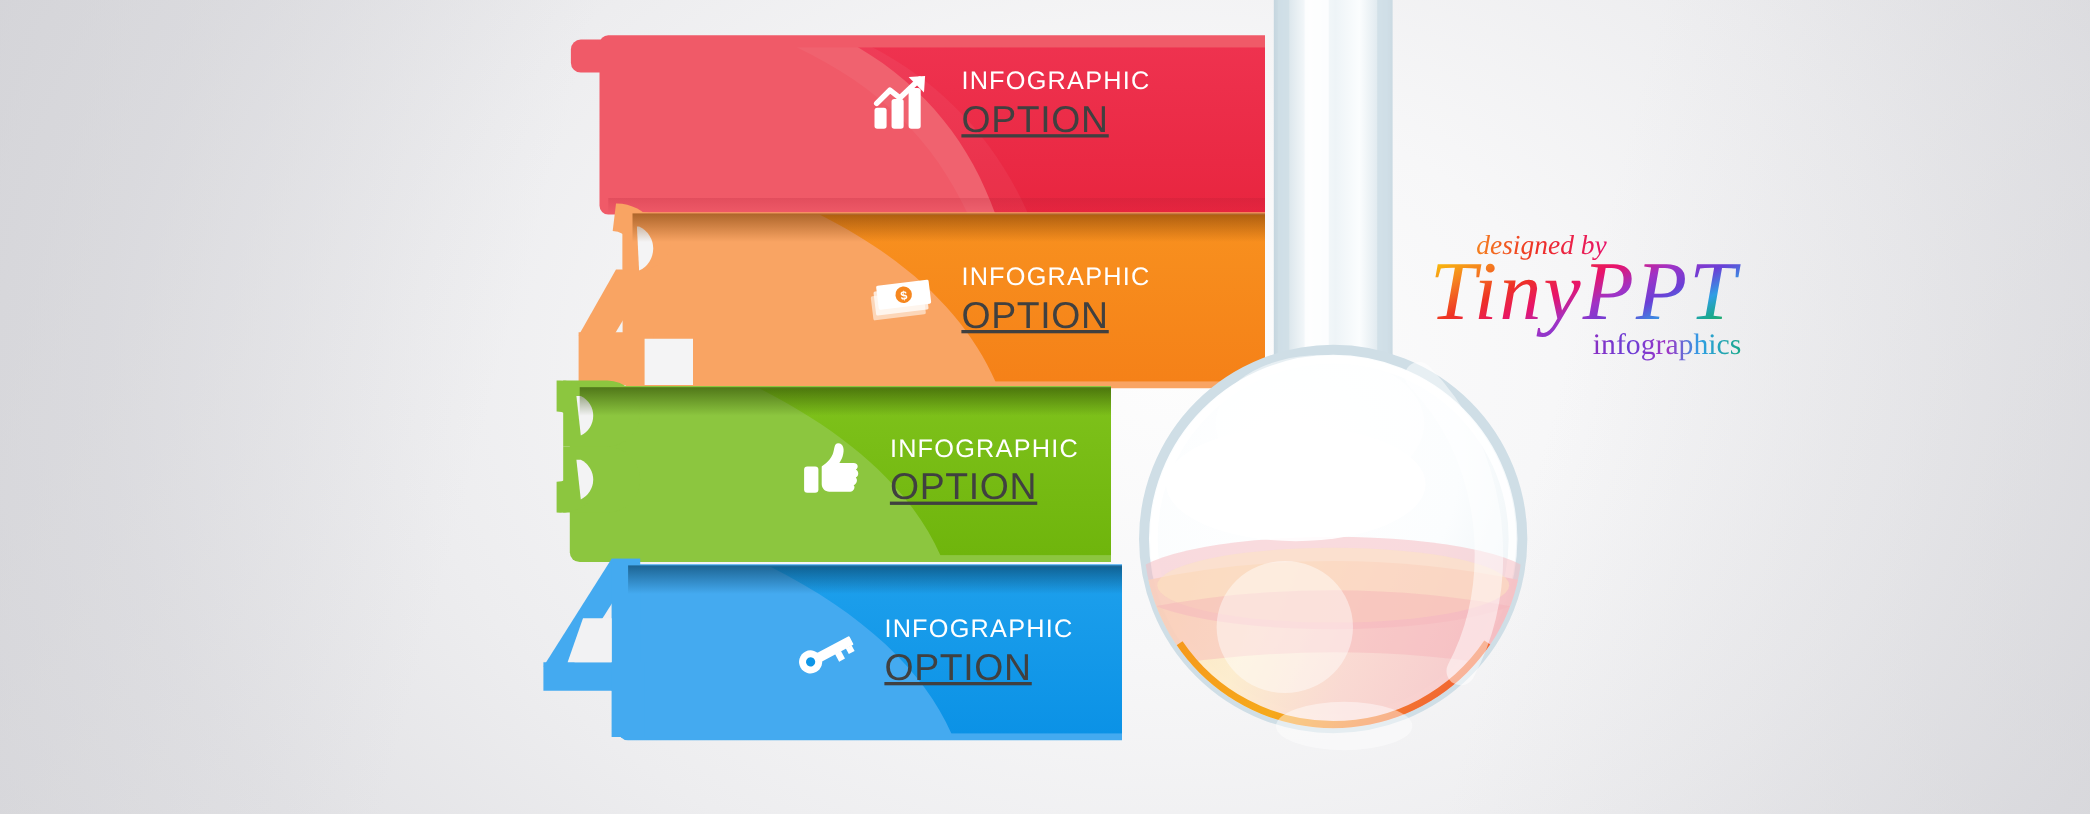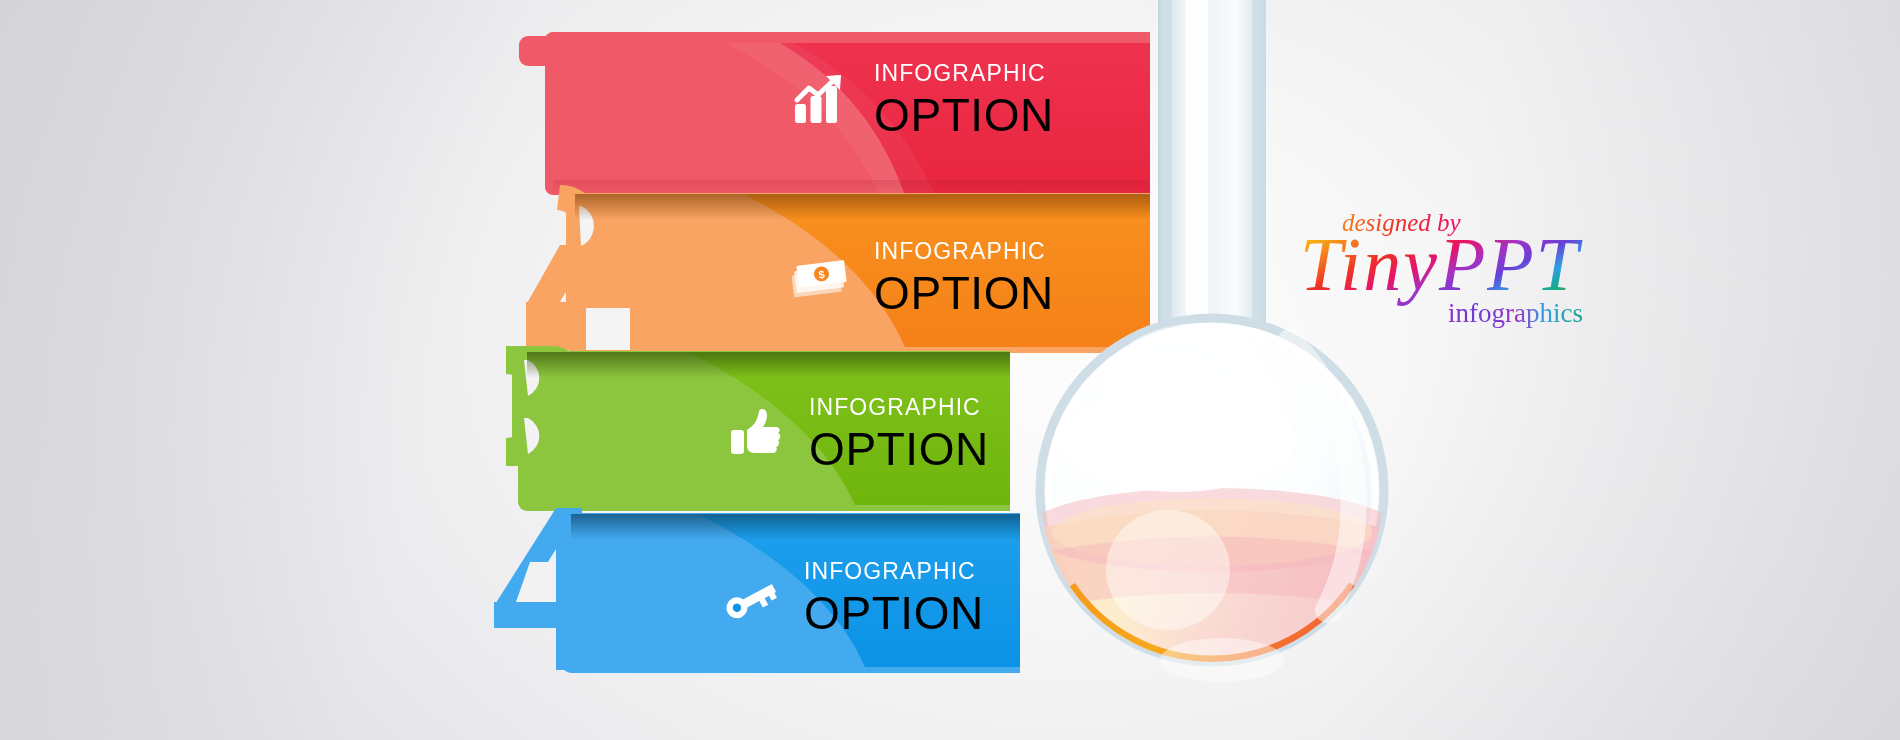--- a/index.html
+++ b/index.html
@@ -31,22 +31,23 @@
     color:#fff;z-index:6;pointer-events:none;
   }
   .bar-icon{width:62px;height:62px;display:flex;align-items:center;justify-content:center;flex:0 0 auto;}
   .bar-icon svg{position:static;}
   .bar-text{display:flex;flex-direction:column;line-height:1;justify-content:flex-end;}
   .t-small{
     font-size:23px;letter-spacing:1.1px;font-weight:400;color:#ffffff;
     margin-bottom:7px;white-space:nowrap;
   }
   .t-big{
-    font-size:46px;letter-spacing:.6px;font-weight:300;color:#000000;
+    font-size:34px;letter-spacing:.6px;font-weight:300;color:#404040;
     white-space:nowrap;
+    text-decoration:underline;
   }
 
   
   .flask{position:absolute;left:990px;top:-30px;width:440px;height:800px;z-index:7;}
   .flask svg{display:block;}
 
   
   .logo{
     position:absolute;left:1300px;top:204px;width:400px;height:140px;z-index:9;
   }

